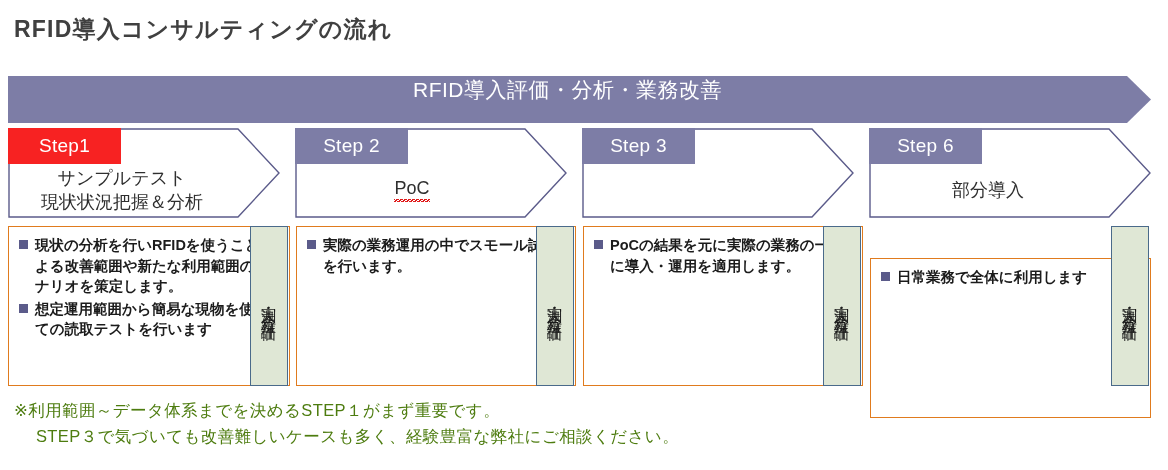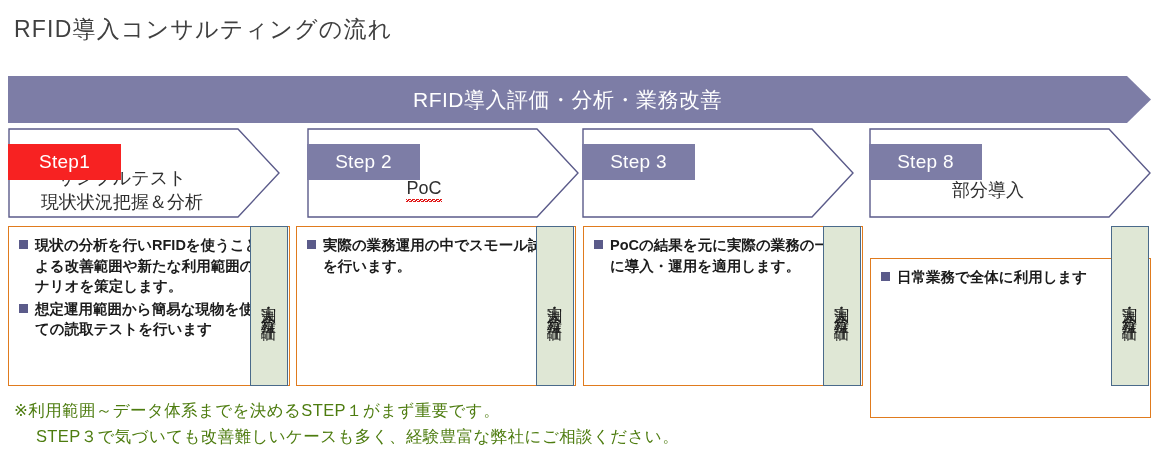--- a/index.html
+++ b/index.html
@@ -17,36 +17,36 @@
   }
 
   
   #page-title {
     position: absolute;
     left: 14px;
     top: 14px;
     font-size: 23px;
     letter-spacing: 1.2px;
     color: #404040;
-    font-weight: 400;
+    font-weight: 700;
     white-space: nowrap;
   }
 
   
   #banner {
     position: absolute;
     left: 8px;
     top: 76px;
     width: 1143px;
     height: 47px;
     background: #7d7da6;
     -webkit-clip-path: polygon(0 0, calc(100% - 24px) 0, 100% 50%, calc(100% - 24px) 100%, 0 100%);
     clip-path: polygon(0 0, calc(100% - 24px) 0, 100% 50%, calc(100% - 24px) 100%, 0 100%);
     display: flex;
-    align-items: center;
+    align-items: flex-start;
     justify-content: center;
     box-sizing: border-box;
     padding-right: 24px;
   }
   #banner-label {
     color: #ffffff;
     font-size: 21px;
     letter-spacing: 0.5px;
     white-space: nowrap;
   }
@@ -70,21 +70,20 @@
     top: 0px;
     height: 36px;
     width: 113px;
     display: flex;
     align-items: center;
     justify-content: center;
     color: #ffffff;
     font-size: 19px;
     letter-spacing: 0.3px;
     z-index: 3;
-    margin-top: 16px;
   }
   .step-badge.purple { background: #7d7da6; }
   .step-badge.red    { background: #f72222; }
 
   .step-title {
     position: absolute;
     left: 0;
     right: 44px;
     top: 36px;
     bottom: 2px;
@@ -195,21 +194,21 @@
       <polygon points="1,1 230,1 271,45 230,89 1,89" fill="#ffffff" stroke="#5b5b8a" stroke-width="1.4"></polygon>
     </svg>
   </div>
   <div class="step-badge red">Step1</div>
   <div class="step-title">
     <span>サンプルテスト</span>
     <span>現状状況把握＆分析</span>
   </div>
 </div>
 
-<div class="step-card" style="left:307px; width:272px;">
+<div class="step-card" style="left:295px; width:272px;">
   <div class="arrow-outline">
     <svg viewBox="0 0 272 90" preserveAspectRatio="none">
       <polygon points="1,1 230,1 271,45 230,89 1,89" fill="#ffffff" stroke="#5b5b8a" stroke-width="1.4"></polygon>
     </svg>
   </div>
   <div class="step-badge purple">Step 2</div>
   <div class="step-title">
     <span class="spell">PoC</span>
   </div>
 </div>
@@ -222,21 +221,21 @@
   </div>
   <div class="step-badge purple">Step 3</div>
 </div>
 
 <div class="step-card" style="left:869px; width:282px;">
   <div class="arrow-outline">
     <svg viewBox="0 0 282 90" preserveAspectRatio="none">
       <polygon points="1,1 240,1 281,45 240,89 1,89" fill="#ffffff" stroke="#5b5b8a" stroke-width="1.4"></polygon>
     </svg>
   </div>
-  <div class="step-badge purple">Step 8</div>
+  <div class="step-badge purple">Step 6</div>
   <div class="step-title">
     <span>部分導入</span>
   </div>
 </div>
 
 <div class="body-box" style="left:8px; width:282px;">
   <ul class="bullet-list">
     <li class="bullet-item">
       <span class="bullet-mark"></span>
       <span class="bullet-text">現状の分析を行いRFIDを使うことによる改善範囲や新たな利用範囲のシナリオを策定します。</span>

